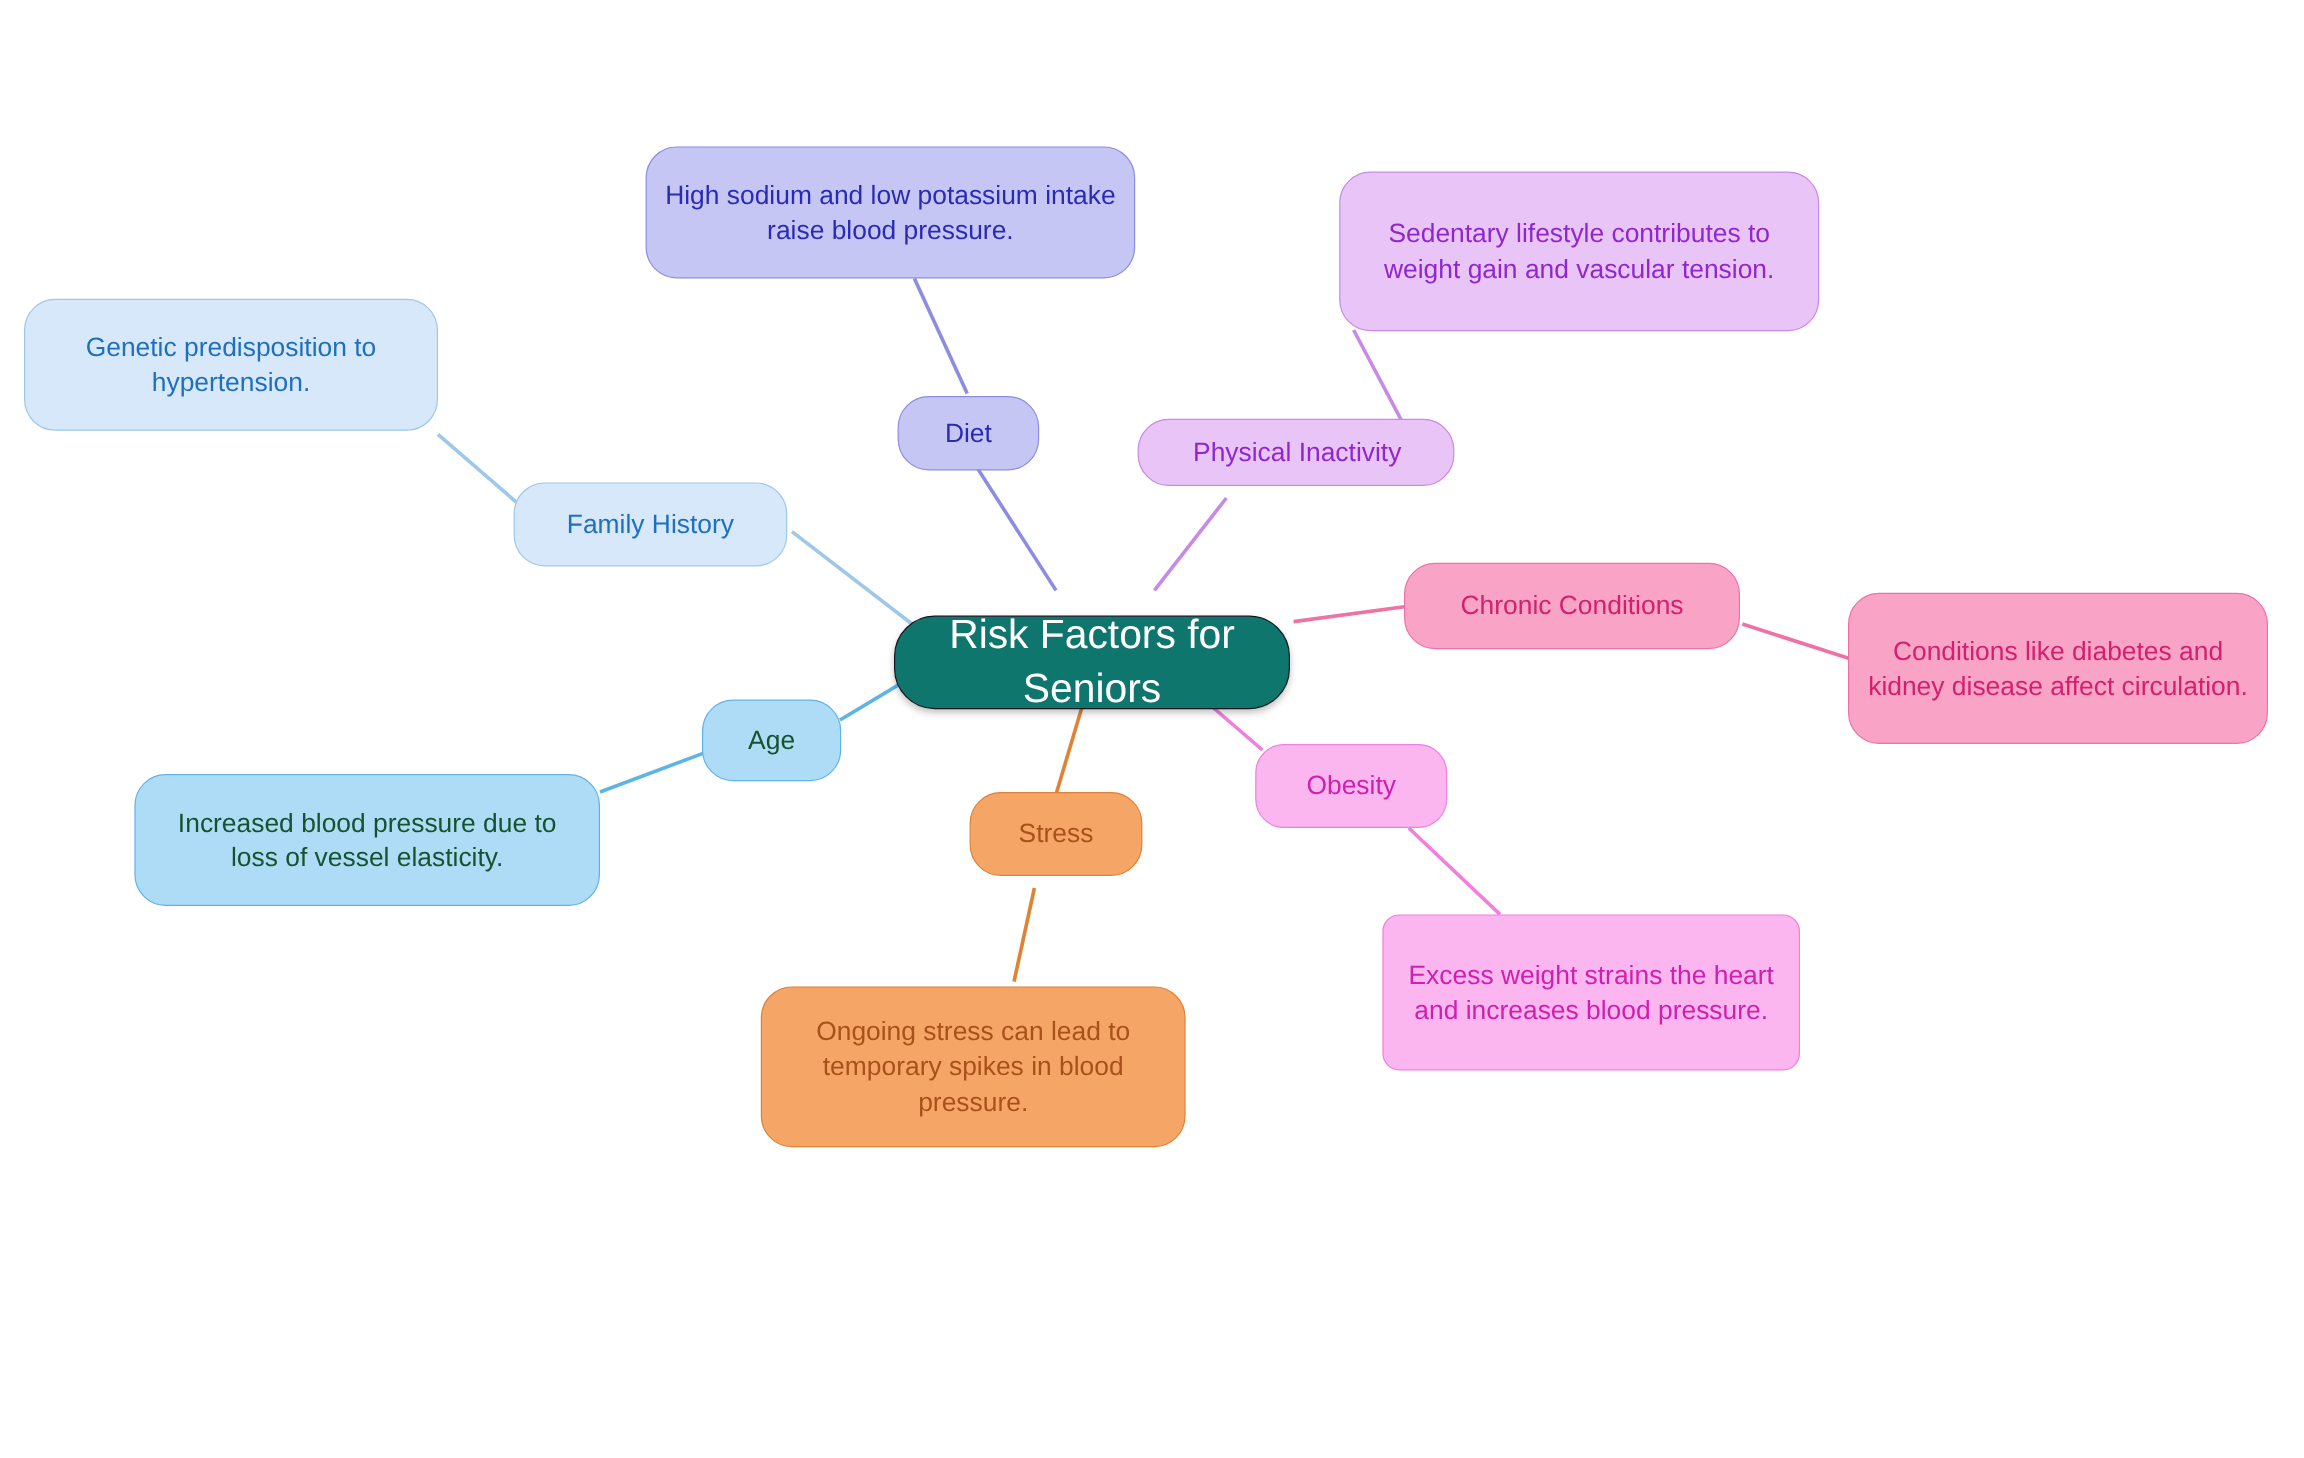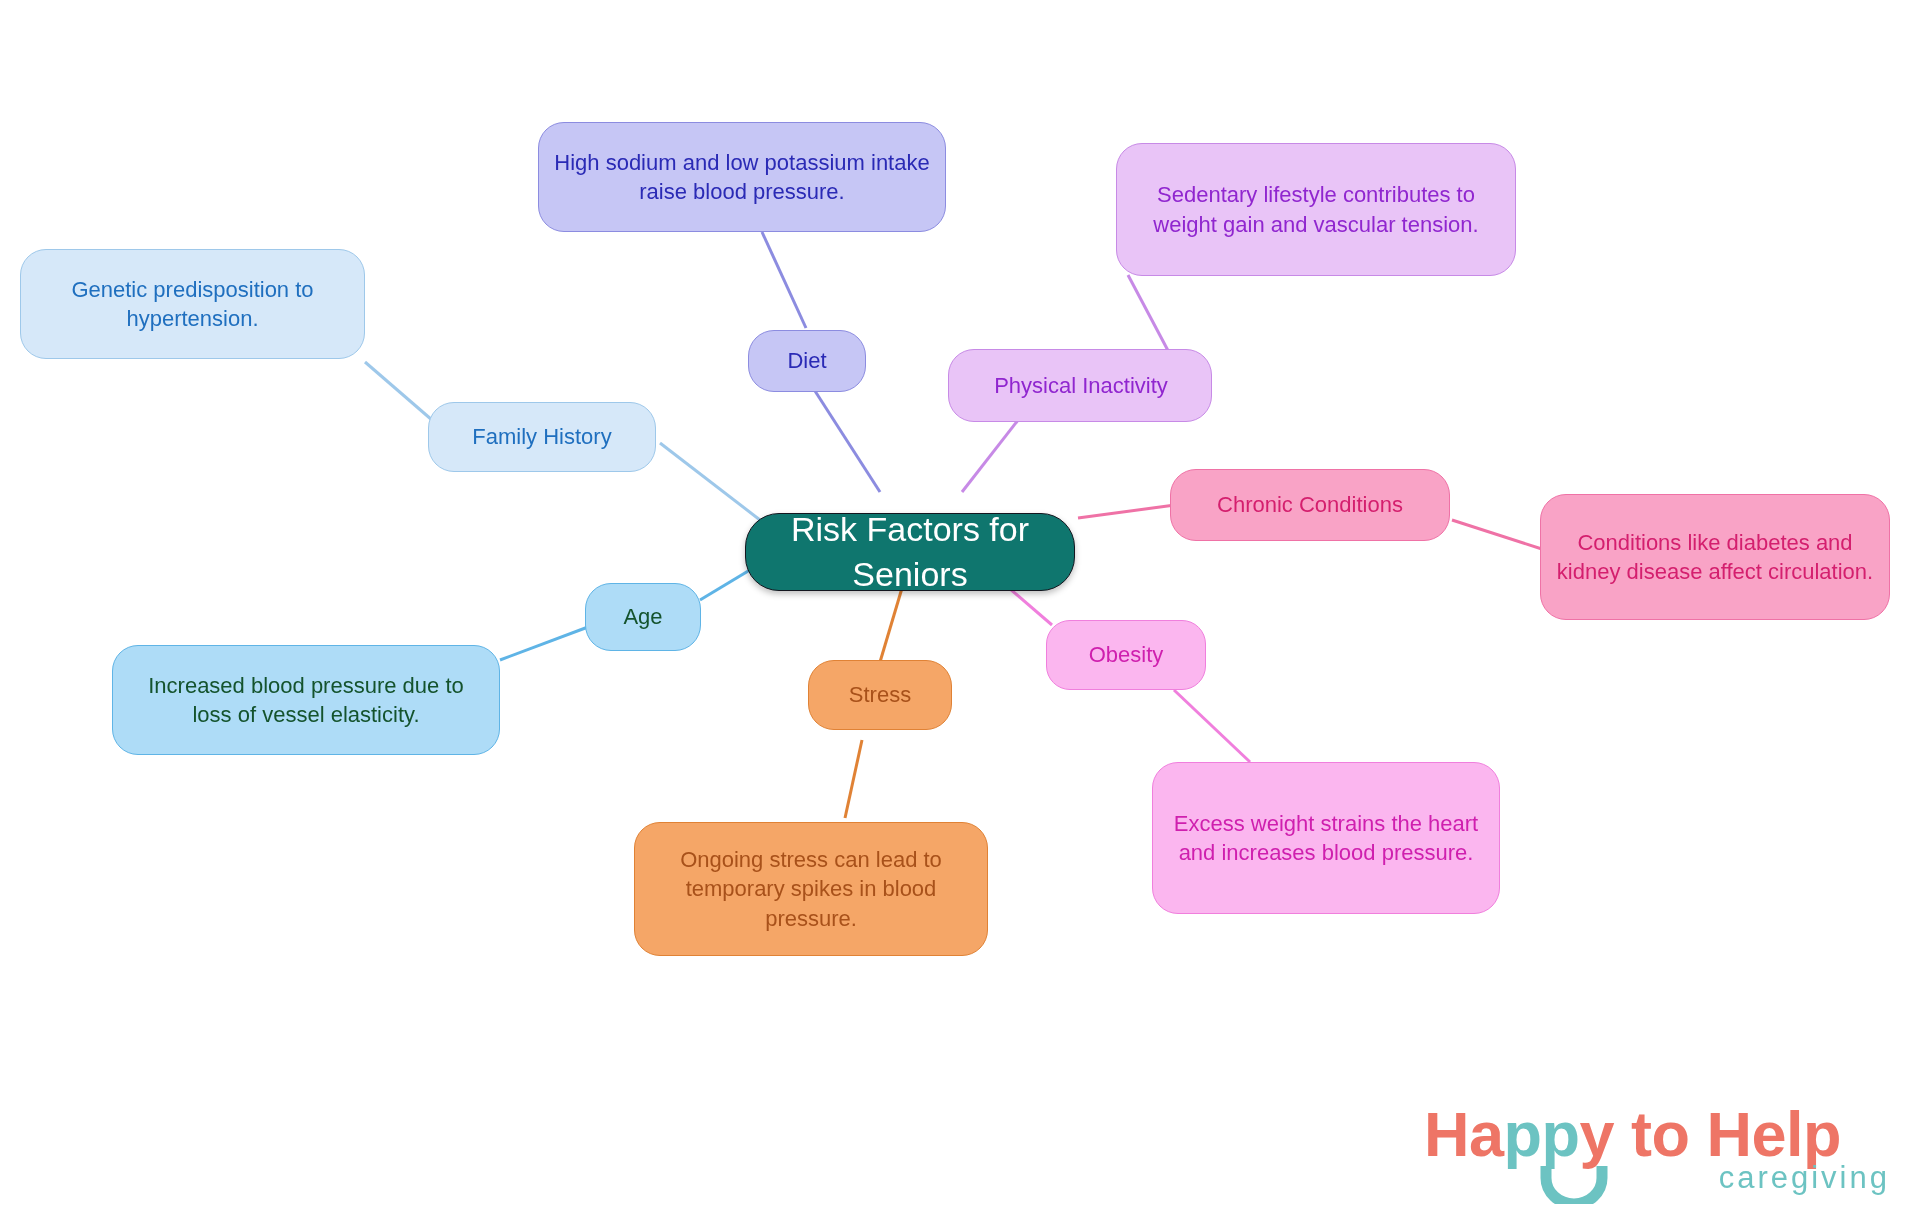--- a/index.html
+++ b/index.html
@@ -155,56 +155,49 @@
     <span class="node-text">High sodium and low potassium intake raise blood pressure.</span>
   </div>
 
   <div class="node branch blue-pale" style="left:428px; top:402px; width:228px; height:70px;">
     <span class="node-text">Family History</span>
   </div>
   <div class="node leaf blue-pale" style="left:20px; top:249px; width:345px; height:110px;">
     <span class="node-text">Genetic predisposition to hypertension.</span>
   </div>
 
-  <div class="node branch orchid" style="left:948px; top:349px; width:264px; height:73px;padding-left:16px;">
+  <div class="node branch orchid" style="left:948px; top:349px; width:264px; height:56px;padding-left:16px;">
     <span class="node-text">Physical Inactivity</span>
   </div>
   <div class="node leaf orchid" style="left:1116px; top:143px; width:400px; height:133px;">
     <span class="node-text">Sedentary lifestyle contributes to weight gain and vascular tension.</span>
   </div>
 
   <div class="node branch rose" style="left:1170px; top:469px; width:280px; height:72px;">
     <span class="node-text">Chronic Conditions</span>
   </div>
   <div class="node leaf rose" style="left:1540px; top:494px; width:350px; height:126px;">
     <span class="node-text">Conditions like diabetes and kidney disease affect circulation.</span>
   </div>
 
   <div class="node branch magenta" style="left:1046px; top:620px; width:160px; height:70px;border-radius:24px;">
     <span class="node-text">Obesity</span>
   </div>
-  <div class="node leaf magenta" style="left:1152px; top:762px; width:348px; height:152px;">
+  <div class="node leaf magenta" style="left:1152px; top:762px; width:348px; height:130px;border-radius:14px;">
     <span class="node-text">Excess weight strains the heart and increases blood pressure.</span>
   </div>
 
   <div class="node branch orange" style="left:808px; top:660px; width:144px; height:70px;">
     <span class="node-text">Stress</span>
   </div>
   <div class="node leaf orange" style="left:634px; top:822px; width:354px; height:134px;">
     <span class="node-text">Ongoing stress can lead to temporary spikes in blood pressure.</span>
   </div>
 
   <div class="node branch blue-sky" style="left:585px; top:583px; width:116px; height:68px;">
     <span class="node-text">Age</span>
   </div>
   <div class="node leaf blue-sky" style="left:112px; top:645px; width:388px; height:110px;">
     <span class="node-text">Increased blood pressure due to loss of vessel elasticity.</span>
   </div>
 
-  <div id="logo">
-    <div class="logo-main"><span class="logo-coral">Ha</span><span class="logo-teal">pp</span><span class="logo-coral">y to Hel</span><span class="logo-coral">p</span></div>
-    <svg id="logo-smile" viewBox="0 0 68 40">
-      <path d="M 6 2 L 6 14 A 28 26 0 0 0 62 14 L 62 2" stroke="#6cc3c2" stroke-width="11" fill="none" stroke-linecap="butt"></path>
-    </svg>
-    <div class="logo-sub">caregiving</div>
-  </div>
 
 </div>
 
 </body></html>

